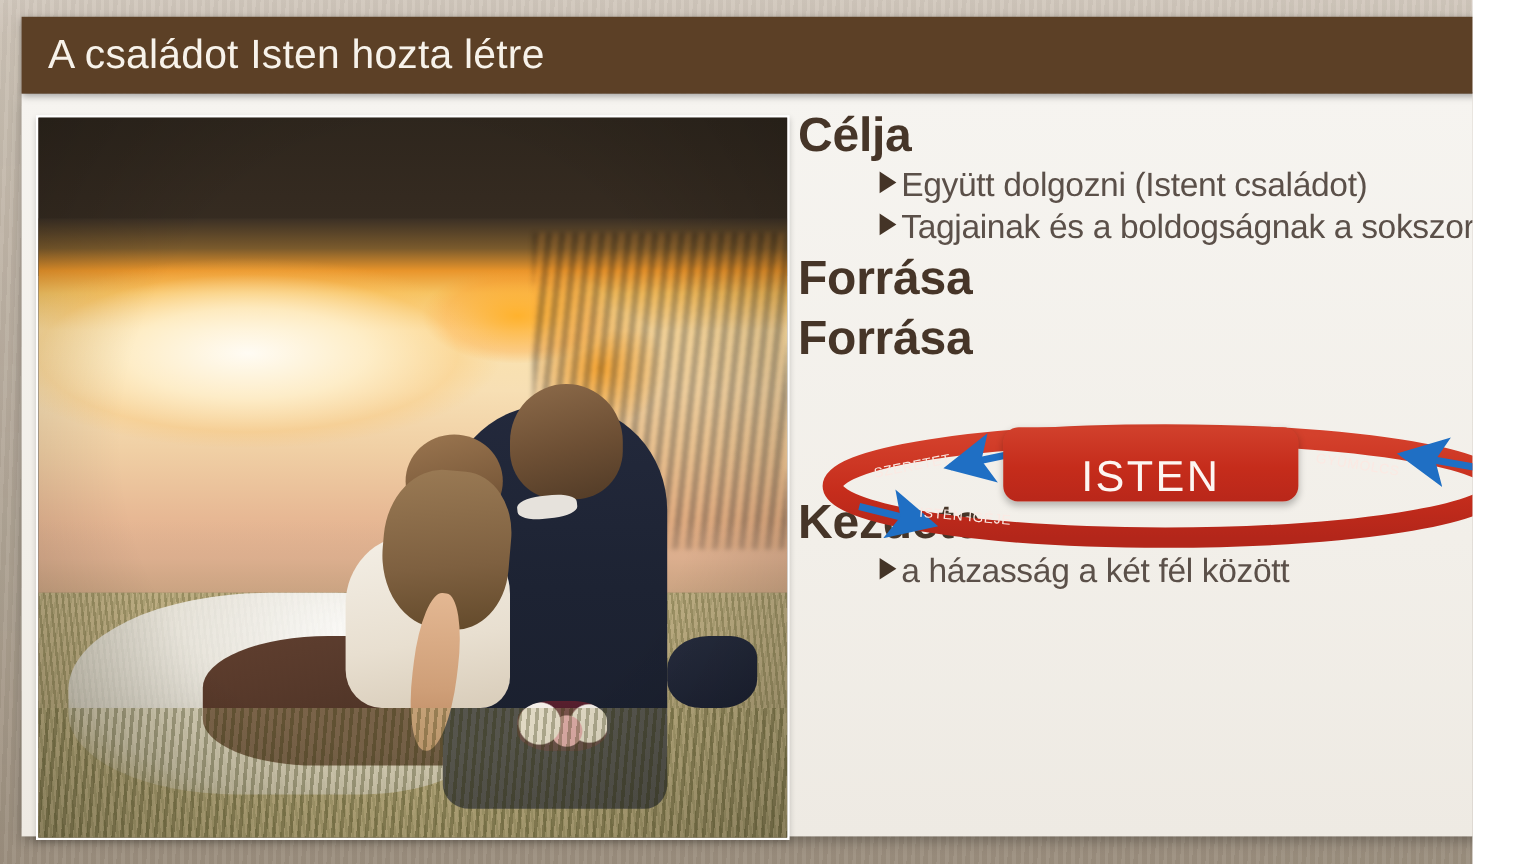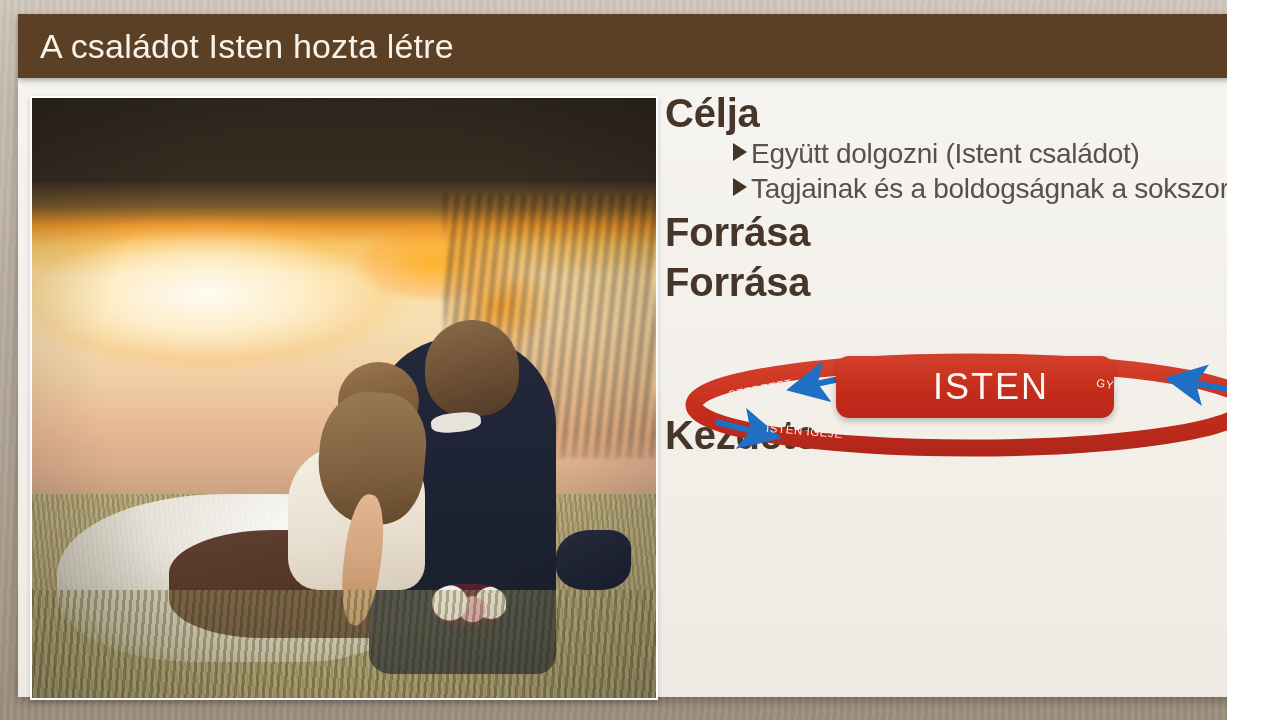--- a/index.html
+++ b/index.html
@@ -273,24 +273,23 @@
   .isten-box {
     position: absolute;
     left: 148px;
     top: 4px;
     width: 246px;
     height: 62px;
     background: linear-gradient(180deg, #d1402c 0%, #c52c1b 55%, #b9271a 100%);
     border-radius: 13px;
     box-shadow: 0 3px 6px rgba(0,0,0,0.25);
     display: flex;
-    align-items: center;
+    align-items: flex-end;
     justify-content: center;
     z-index: 3;
-    padding-left: 32px;
   }
   .isten-label {
     color: #fdf6f2;
     font-size: 36px;
     font-weight: 400;
     letter-spacing: 2px;
     font-family: "Liberation Sans", sans-serif;
   }
 
   .ring-label {
@@ -359,20 +358,24 @@
       <div class="heading">Forrása</div>
     </div>
 
     <div class="sec-forras">
       <div class="heading">Forrása</div>
       <div class="diagram-space"></div>
     </div>
 
     <div class="sec">
       <div class="heading">Kezdete</div>
+      <div class="bullet">
+        <span class="tri"></span>
+        <span>a házasság a két fél között</span>
+      </div>
     </div>
 
   </div>
 
   <div class="diagram">
     <svg viewBox="0 0 566 108" xmlns="http://www.w3.org/2000/svg" aria-hidden="true">
       <defs>
         <linearGradient id="ringGrad" x1="0" y1="0" x2="0" y2="1">
           <stop offset="0%" stop-color="#d4412c"></stop>
           <stop offset="55%" stop-color="#c62d1c"></stop>

